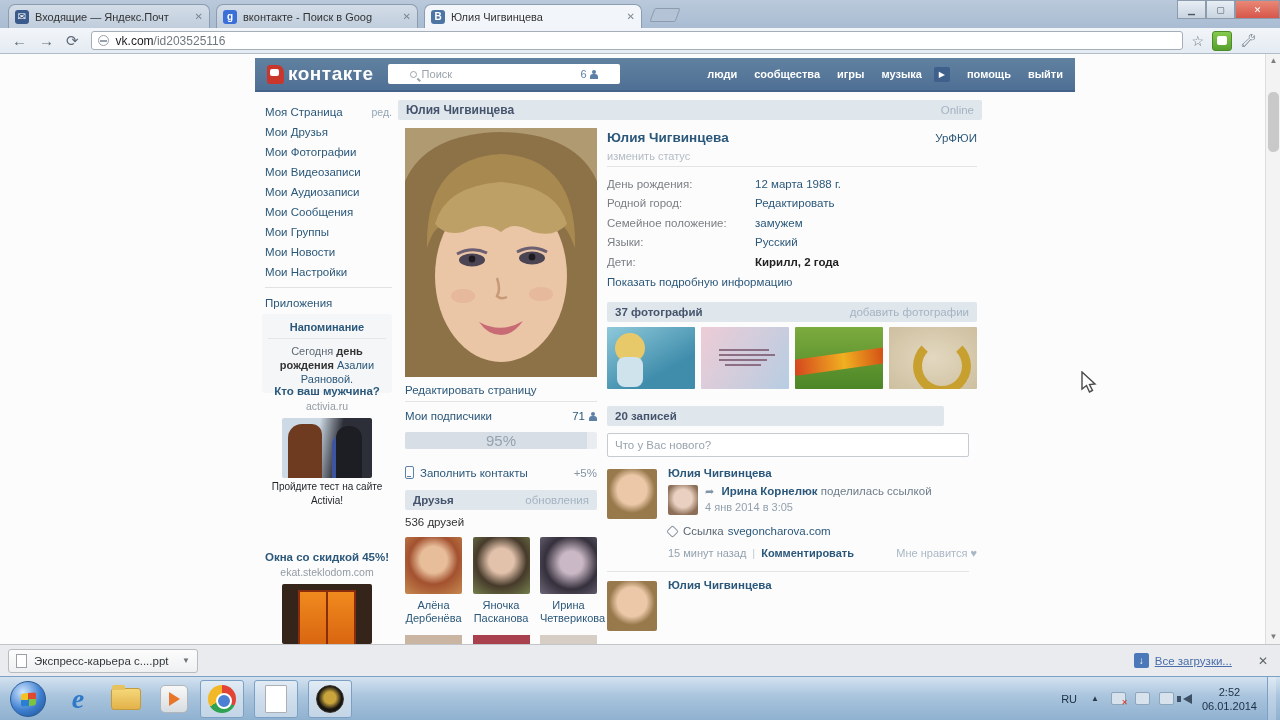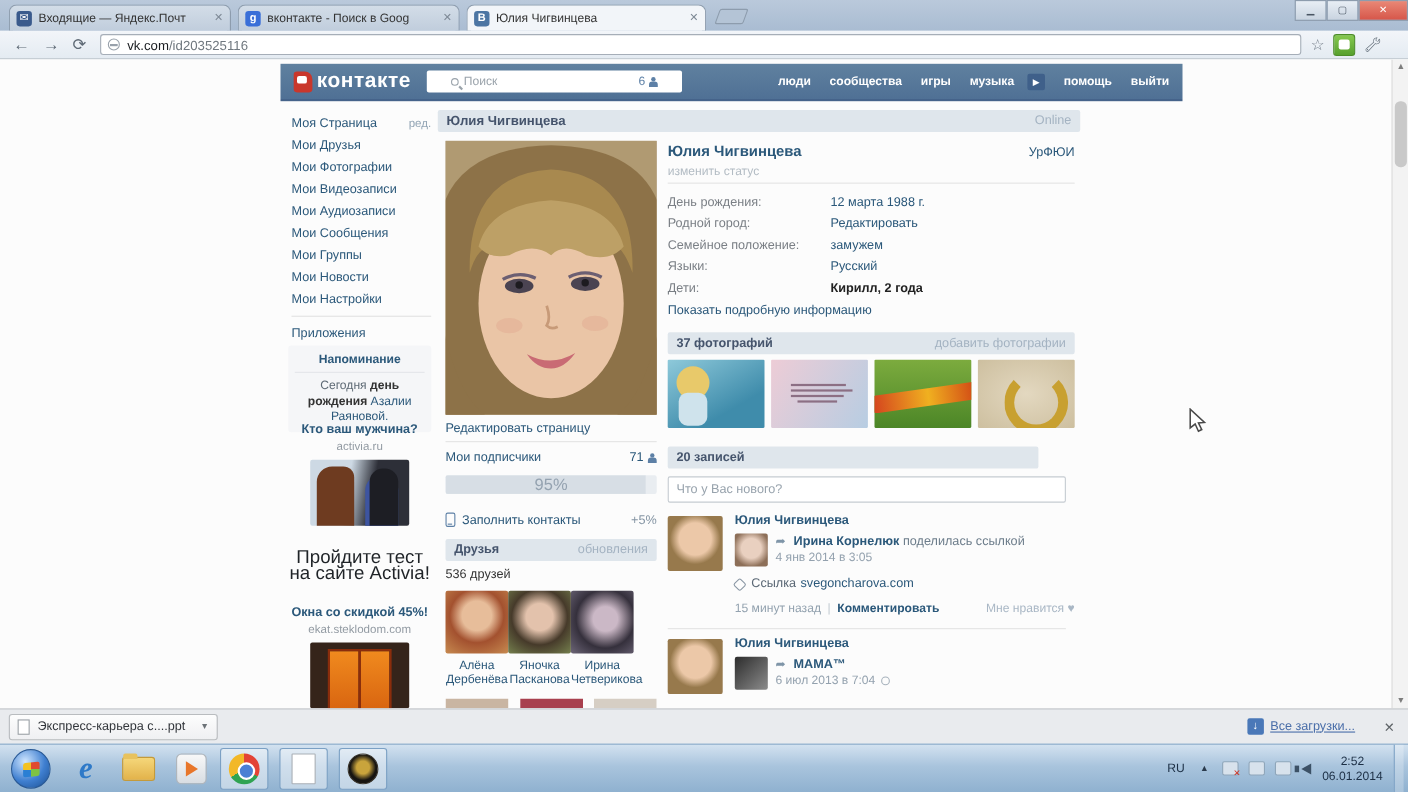--- a/index.html
+++ b/index.html
@@ -81,21 +81,21 @@
     padding:7px 6px; text-align:center; font-size:11px; }
   .remind .r-title { color:#2b587a; font-weight:bold; border-bottom:1px solid #e4e6e9; padding-bottom:5px; margin-bottom:5px; }
   .remind .r-body { color:#5e6a75; line-height:14px; }
   .remind b { color:#333; }
   .remind a { color:#2b587a; text-decoration:none; }
 
   .ad { position:absolute; left:262px; width:130px; text-align:center; }
   .ad .a-title { color:#2b587a; font-weight:bold; font-size:11.5px; line-height:14px; }
   .ad .a-url { color:#939ba3; font-size:10.5px; margin-top:2px; }
   .ad .a-img { margin:6px auto 0; width:90px; height:60px; border-radius:2px; position:relative; overflow:hidden; }
-  .ad .a-cap { margin-top:22px; color:#1f2327; font-size:17px; line-height:14px; }
+  .ad .a-cap { margin-top:2px; color:#1f2327; font-size:10px; line-height:14px; }
   .ad1-img { background:linear-gradient(100deg,#cdd9e4 0 38%,#2d2f38 62% 100%); }
   .ad1-img::before { content:""; position:absolute; left:6px; top:6px; width:34px; height:60px; background:#6e3b20; border-radius:14px 10px 0 0; }
   .ad1-img::after { content:""; position:absolute; right:10px; top:8px; width:26px; height:52px; background:#1d1e24; border-radius:12px 12px 0 0; box-shadow:-2px 8px 0 2px #3d54a0; }
   .ad2-img { background:#35241a; }
   .ad2-img::before, .ad2-img::after { content:""; position:absolute; top:6px; width:26px; height:54px;
     background:linear-gradient(#f08a1e,#d86410); border:2px solid #8a2d0c; }
   .ad2-img::before { left:16px; } .ad2-img::after { right:16px; }
 
   
   .blk-head { background:#dfe6ec; border-radius:2px; display:flex; align-items:center;
@@ -116,21 +116,21 @@
   #followers .cnt { margin-left:auto; color:#2b587a; display:flex; align-items:center; }
   #progress { top:378px; height:17px; background:#e9edf1; border-radius:2px; overflow:hidden; position:absolute; }
   #progress .fill { position:absolute; left:0; top:0; bottom:0; width:95%; background:#d7dee5; }
   #progress .ptxt { position:relative; text-align:center; font-size:15px; color:#94a2b0; line-height:17px; }
   #contacts { top:412px; display:flex; align-items:center; }
   .phone-ico { width:9px; height:13px; border:1.5px solid #5d80a6; border-radius:2px; margin-right:6px; position:relative; }
   .phone-ico::after { content:""; position:absolute; left:1px; bottom:1px; width:4px; height:1.5px; background:#5d80a6; }
   #contacts .bonus { margin-left:auto; color:#8494a3; }
   #friends-head { position:absolute; left:405px; top:436px; width:192px; height:20px; }
   #friends-count { top:462px; color:#333; }
-  #friends-grid { position:absolute; left:405px; top:483px; width:192px; display:flex; }
+  #friends-grid { position:absolute; left:405px; top:483px; width:192px; display:flex; justify-content:space-between; }
   .friend { width:57px; text-align:center; }
   .f-th { width:57px; height:57px; border-radius:2px; }
   .f-n { margin-top:5px; font-size:11px; color:#2b587a; line-height:13px; }
   #friends-row2 { position:absolute; left:405px; top:581px; width:192px; height:9px; display:flex; justify-content:space-between; overflow:hidden; }
   #friends-row2 div { width:57px; height:9px; }
 
   
   .rcol { position:absolute; left:607px; width:370px; }
   #prof-name { top:76px; display:flex; align-items:baseline; }
   #prof-name .nm { font-size:13.5px; font-weight:bold; color:#2b587a; }
@@ -527,33 +527,20 @@
         </div>
       </div>
     </div>
 
     <div class="hr" id="posts-hr"></div>
 
     <div class="post" id="post2">
       <div class="p-av av-yulia"></div>
       <div class="p-body">
         <a class="p-name vlink">Юлия Чигвинцева</a>
-        <div class="p-inner">
-          <div class="p-av2 av-mama"></div>
-          <div class="p-meta">
-            <div class="ln1">
-              <span class="repost-ico">➦</span>
-              <a class="vlink" style="font-weight:bold;">МАМА™</a>
-            </div>
-            <div class="date">
-                <span>6 июл 2013 в 7:04</span>
-                <span class="clock-ico"></span>
-              </div>
-          </div>
-        </div>
       </div>
     </div>
 
     <div id="vscroll">
       <div class="arr" style="top:0;">▲</div>
       <div class="thumb"></div>
       <div class="arr" style="bottom:0;">▼</div>
     </div>
   </div>
 

